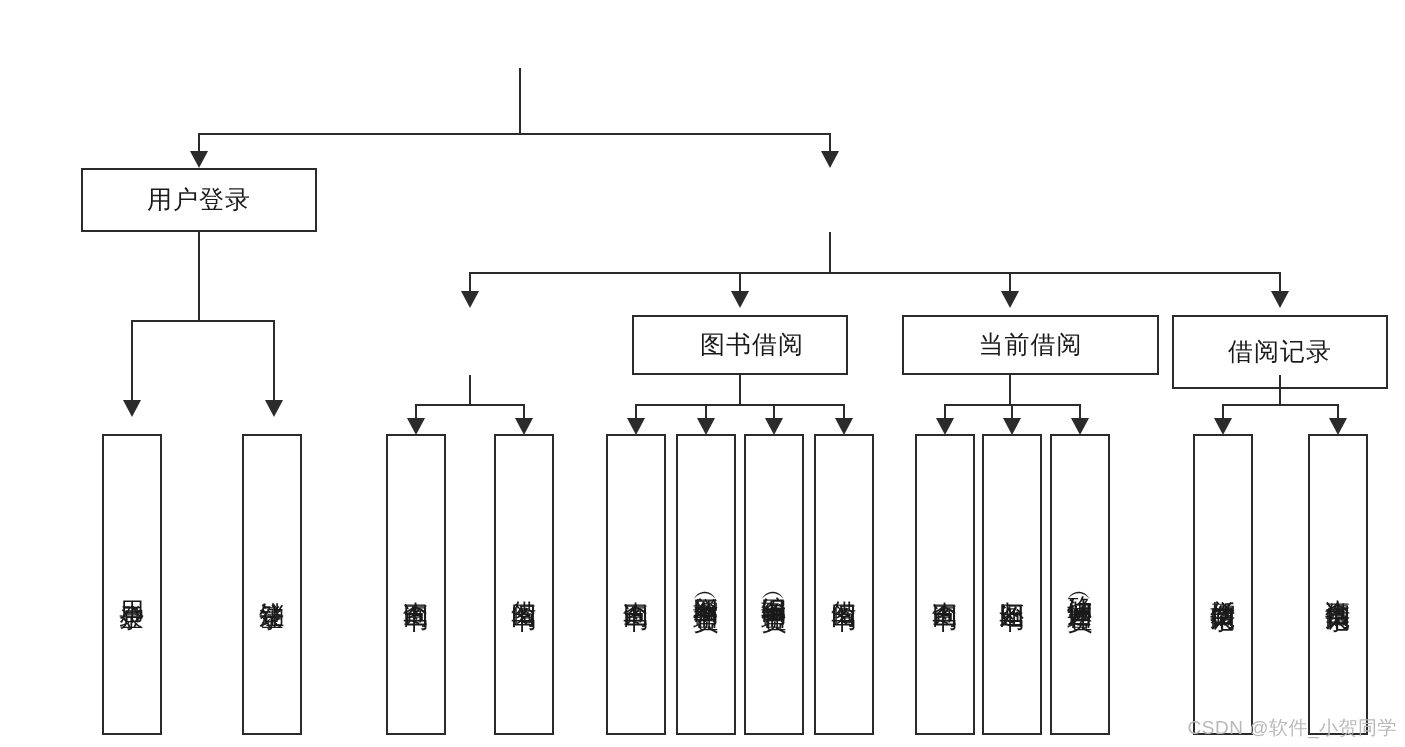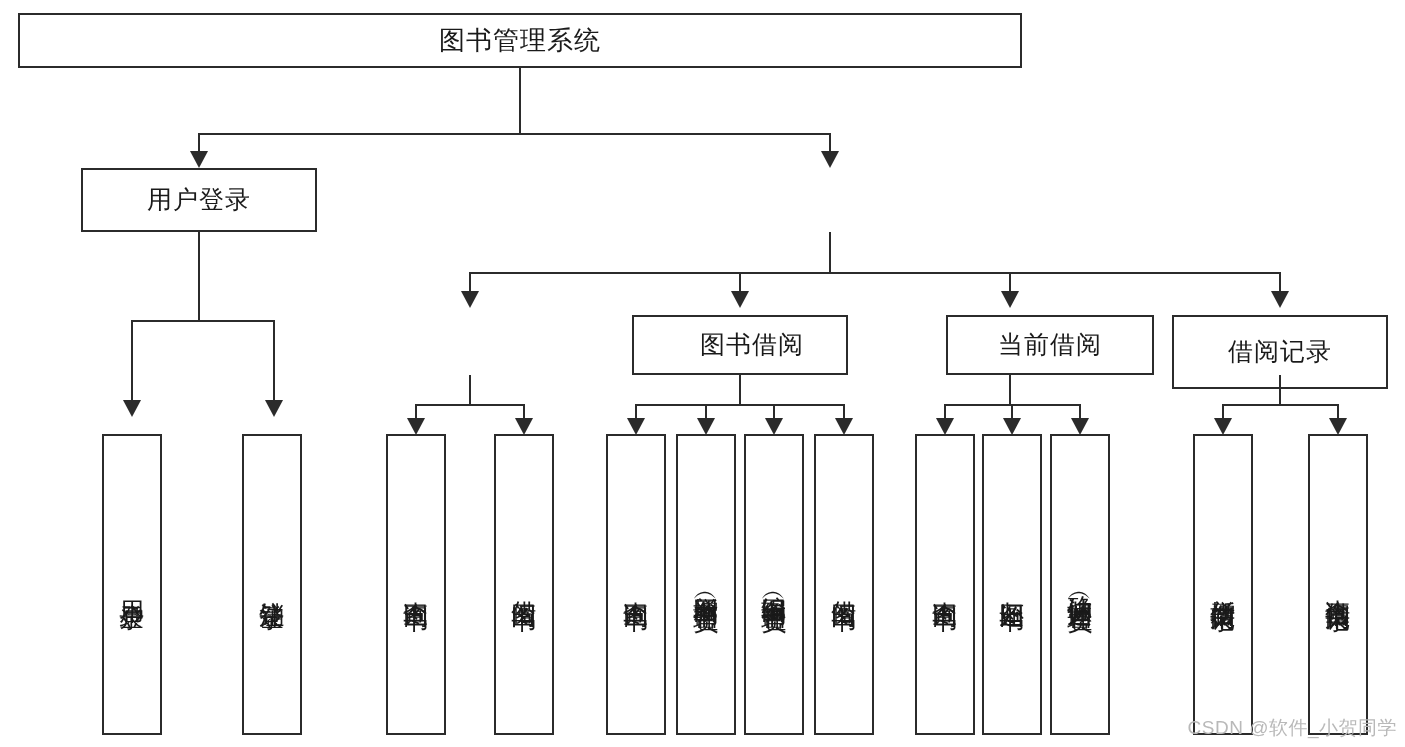--- a/index.html
+++ b/index.html
@@ -77,23 +77,20 @@
     letter-spacing: 0.5px;
     white-space: nowrap;
     pointer-events: none;
   }
 </style>
 </head>
 <body>
 
 <div id="canvas">
 
-  <div class="node horiz" id="root-node" style="left:18px; top:13px; width:1004px; height:55px;">
-    <span>图书管理系统</span>
-  </div>
 
   <div class="vline" style="left:519px; top:68px; height:65px;"></div>
 
   <div class="hline" style="left:198px; top:133px; width:633px;"></div>
 
   <div class="vline" style="left:198px; top:133px; height:21px;"></div>
   <div class="arrow" style="left:190px; top:151px;"></div>
 
   <div class="vline" style="left:829px; top:133px; height:21px;"></div>
   <div class="arrow" style="left:821px; top:151px;"></div>
@@ -117,21 +114,21 @@
   <div class="vline" style="left:739px; top:272px; height:22px;"></div>
   <div class="arrow" style="left:731px; top:291px;"></div>
   <div class="vline" style="left:1009px; top:272px; height:22px;"></div>
   <div class="arrow" style="left:1001px; top:291px;"></div>
   <div class="vline" style="left:1279px; top:272px; height:22px;"></div>
   <div class="arrow" style="left:1271px; top:291px;"></div>
 
   <div class="node horiz" style="left:632px; top:315px; width:216px; height:60px;padding-left:24px;">
     <span>图书借阅</span>
   </div>
-  <div class="node horiz" style="left:902px; top:315px; width:208px; height:60px;margin-left:44px;">
+  <div class="node horiz" style="left:902px; top:315px; width:257px; height:60px;">
     <span>当前借阅</span>
   </div>
   <div class="node horiz" style="left:1172px; top:315px; width:216px; height:74px;">
     <span>借阅记录</span>
   </div>
 
   <div class="vline" style="left:469px; top:375px; height:31px;"></div>
   <div class="hline" style="left:415px; top:404px; width:110px;"></div>
   <div class="vline" style="left:415px; top:404px; height:17px;"></div>
   <div class="arrow" style="left:407px; top:418px;"></div>

